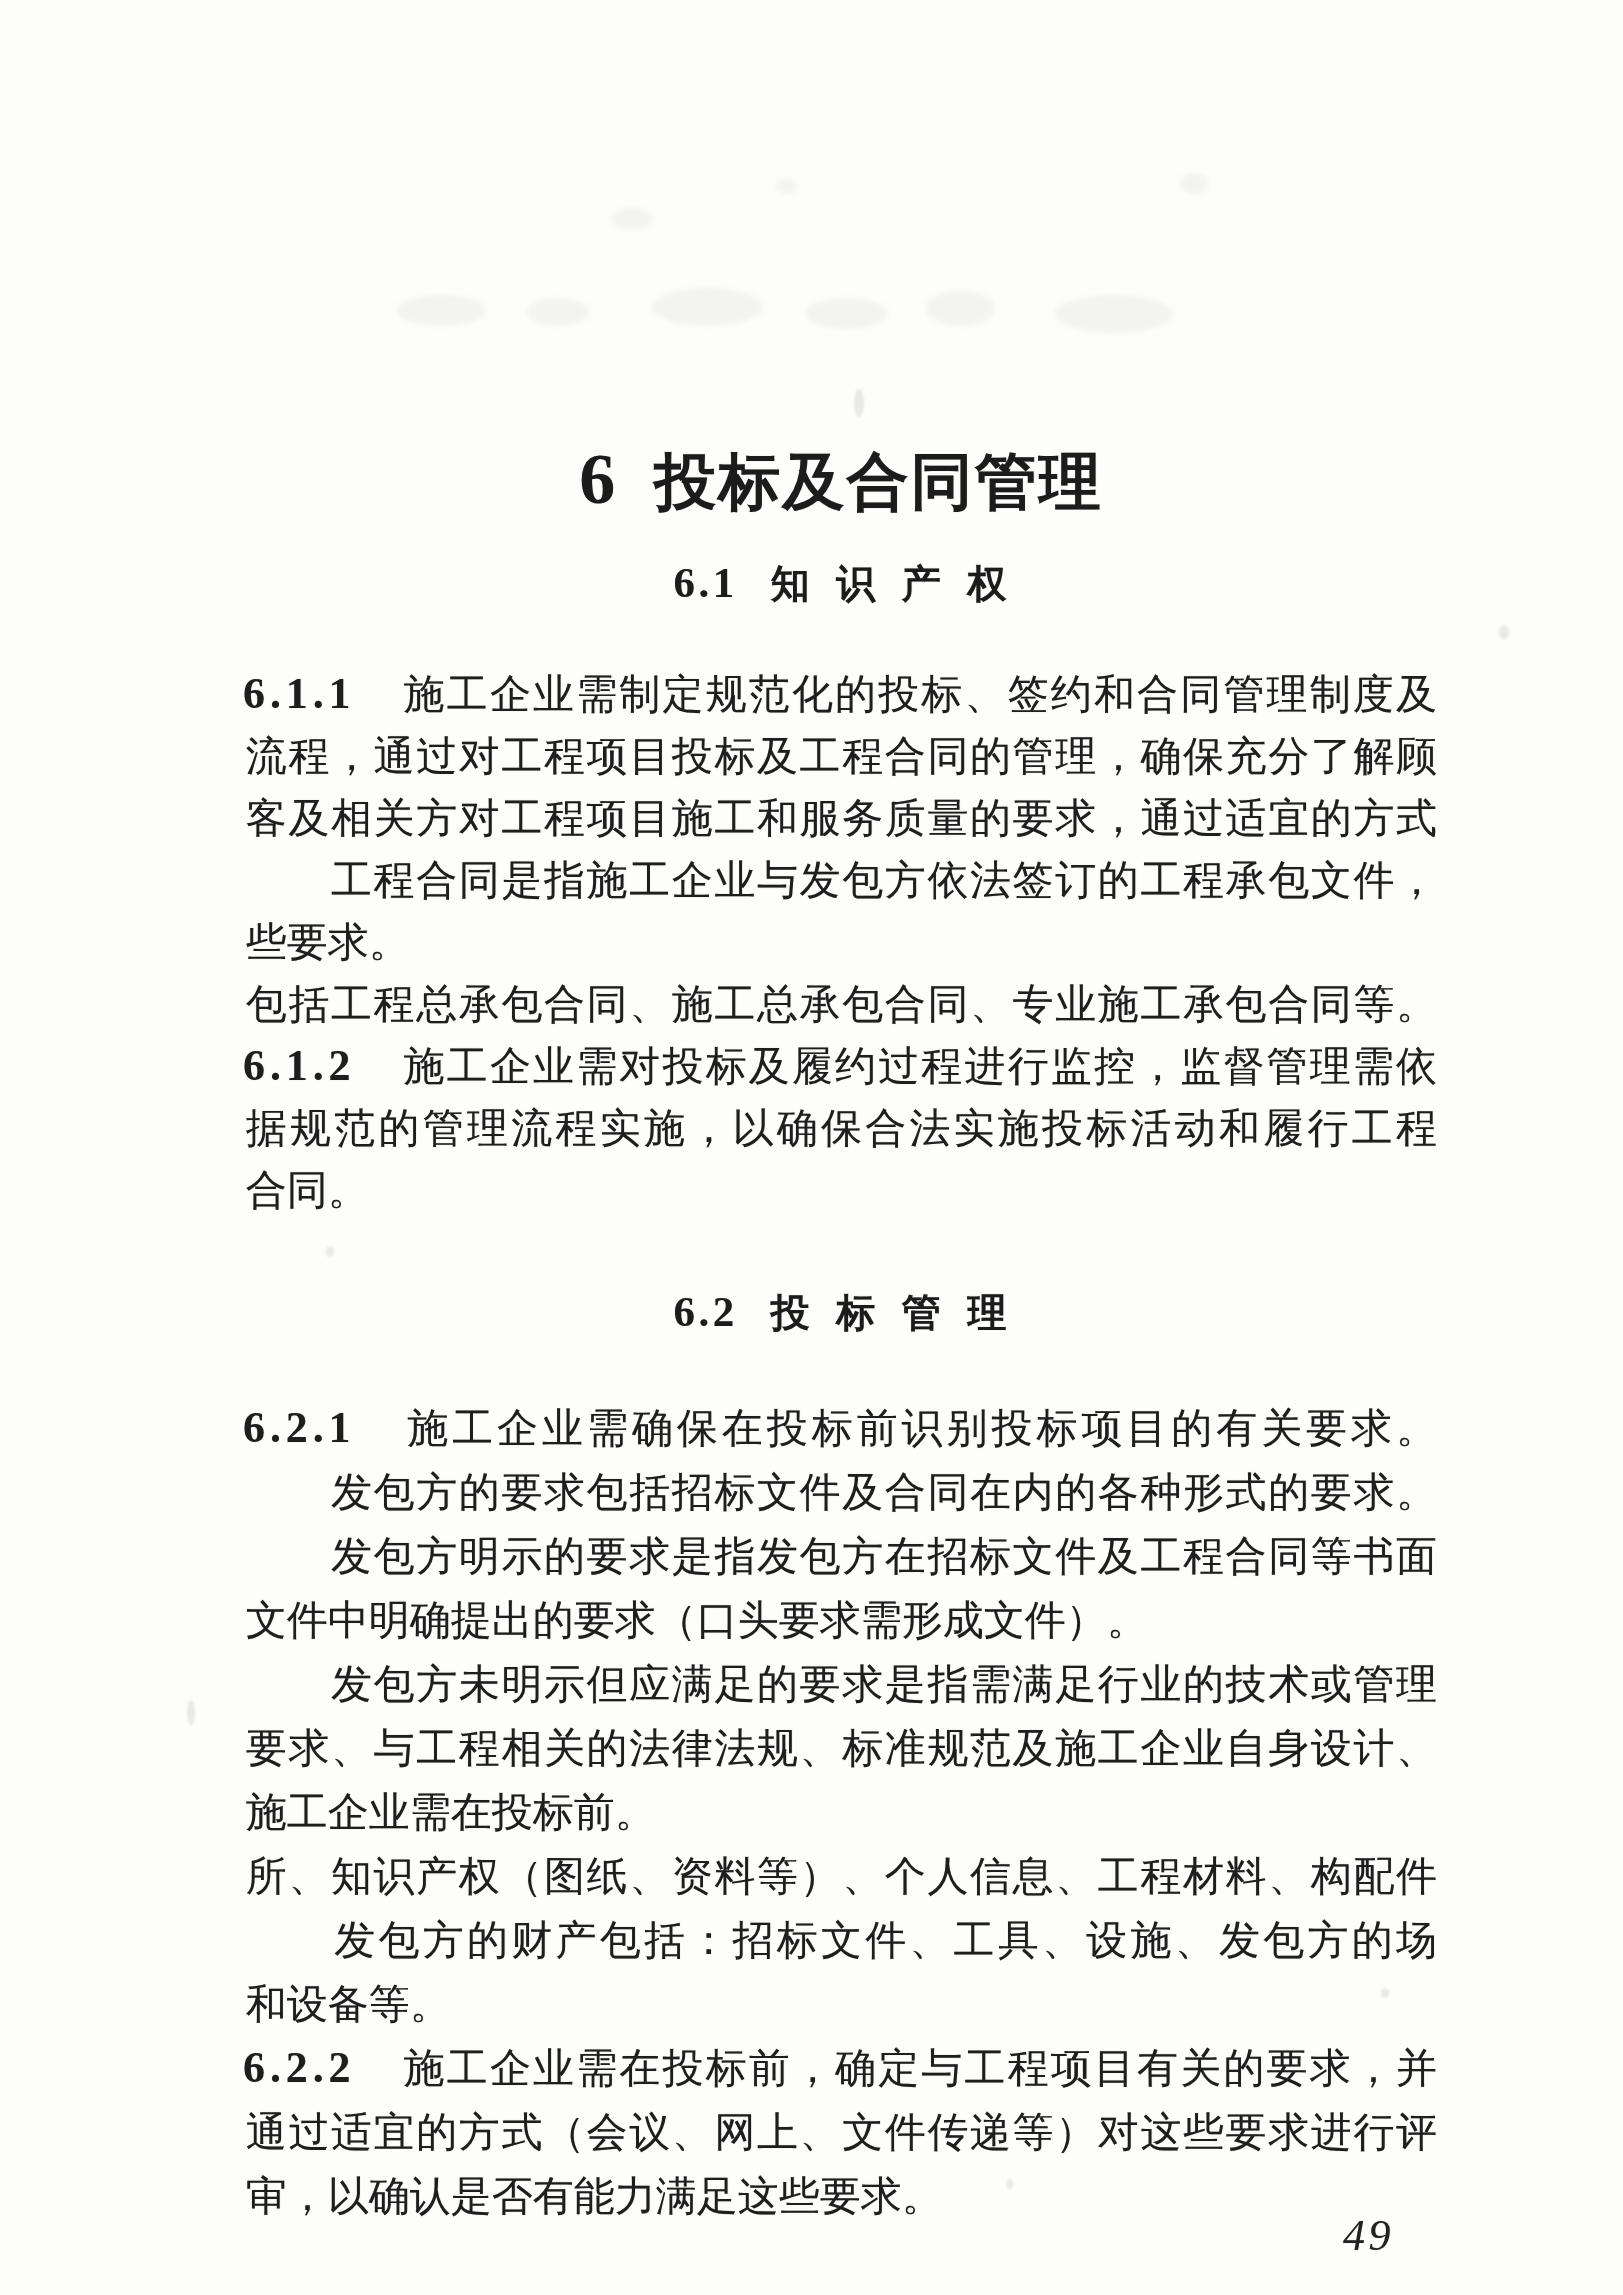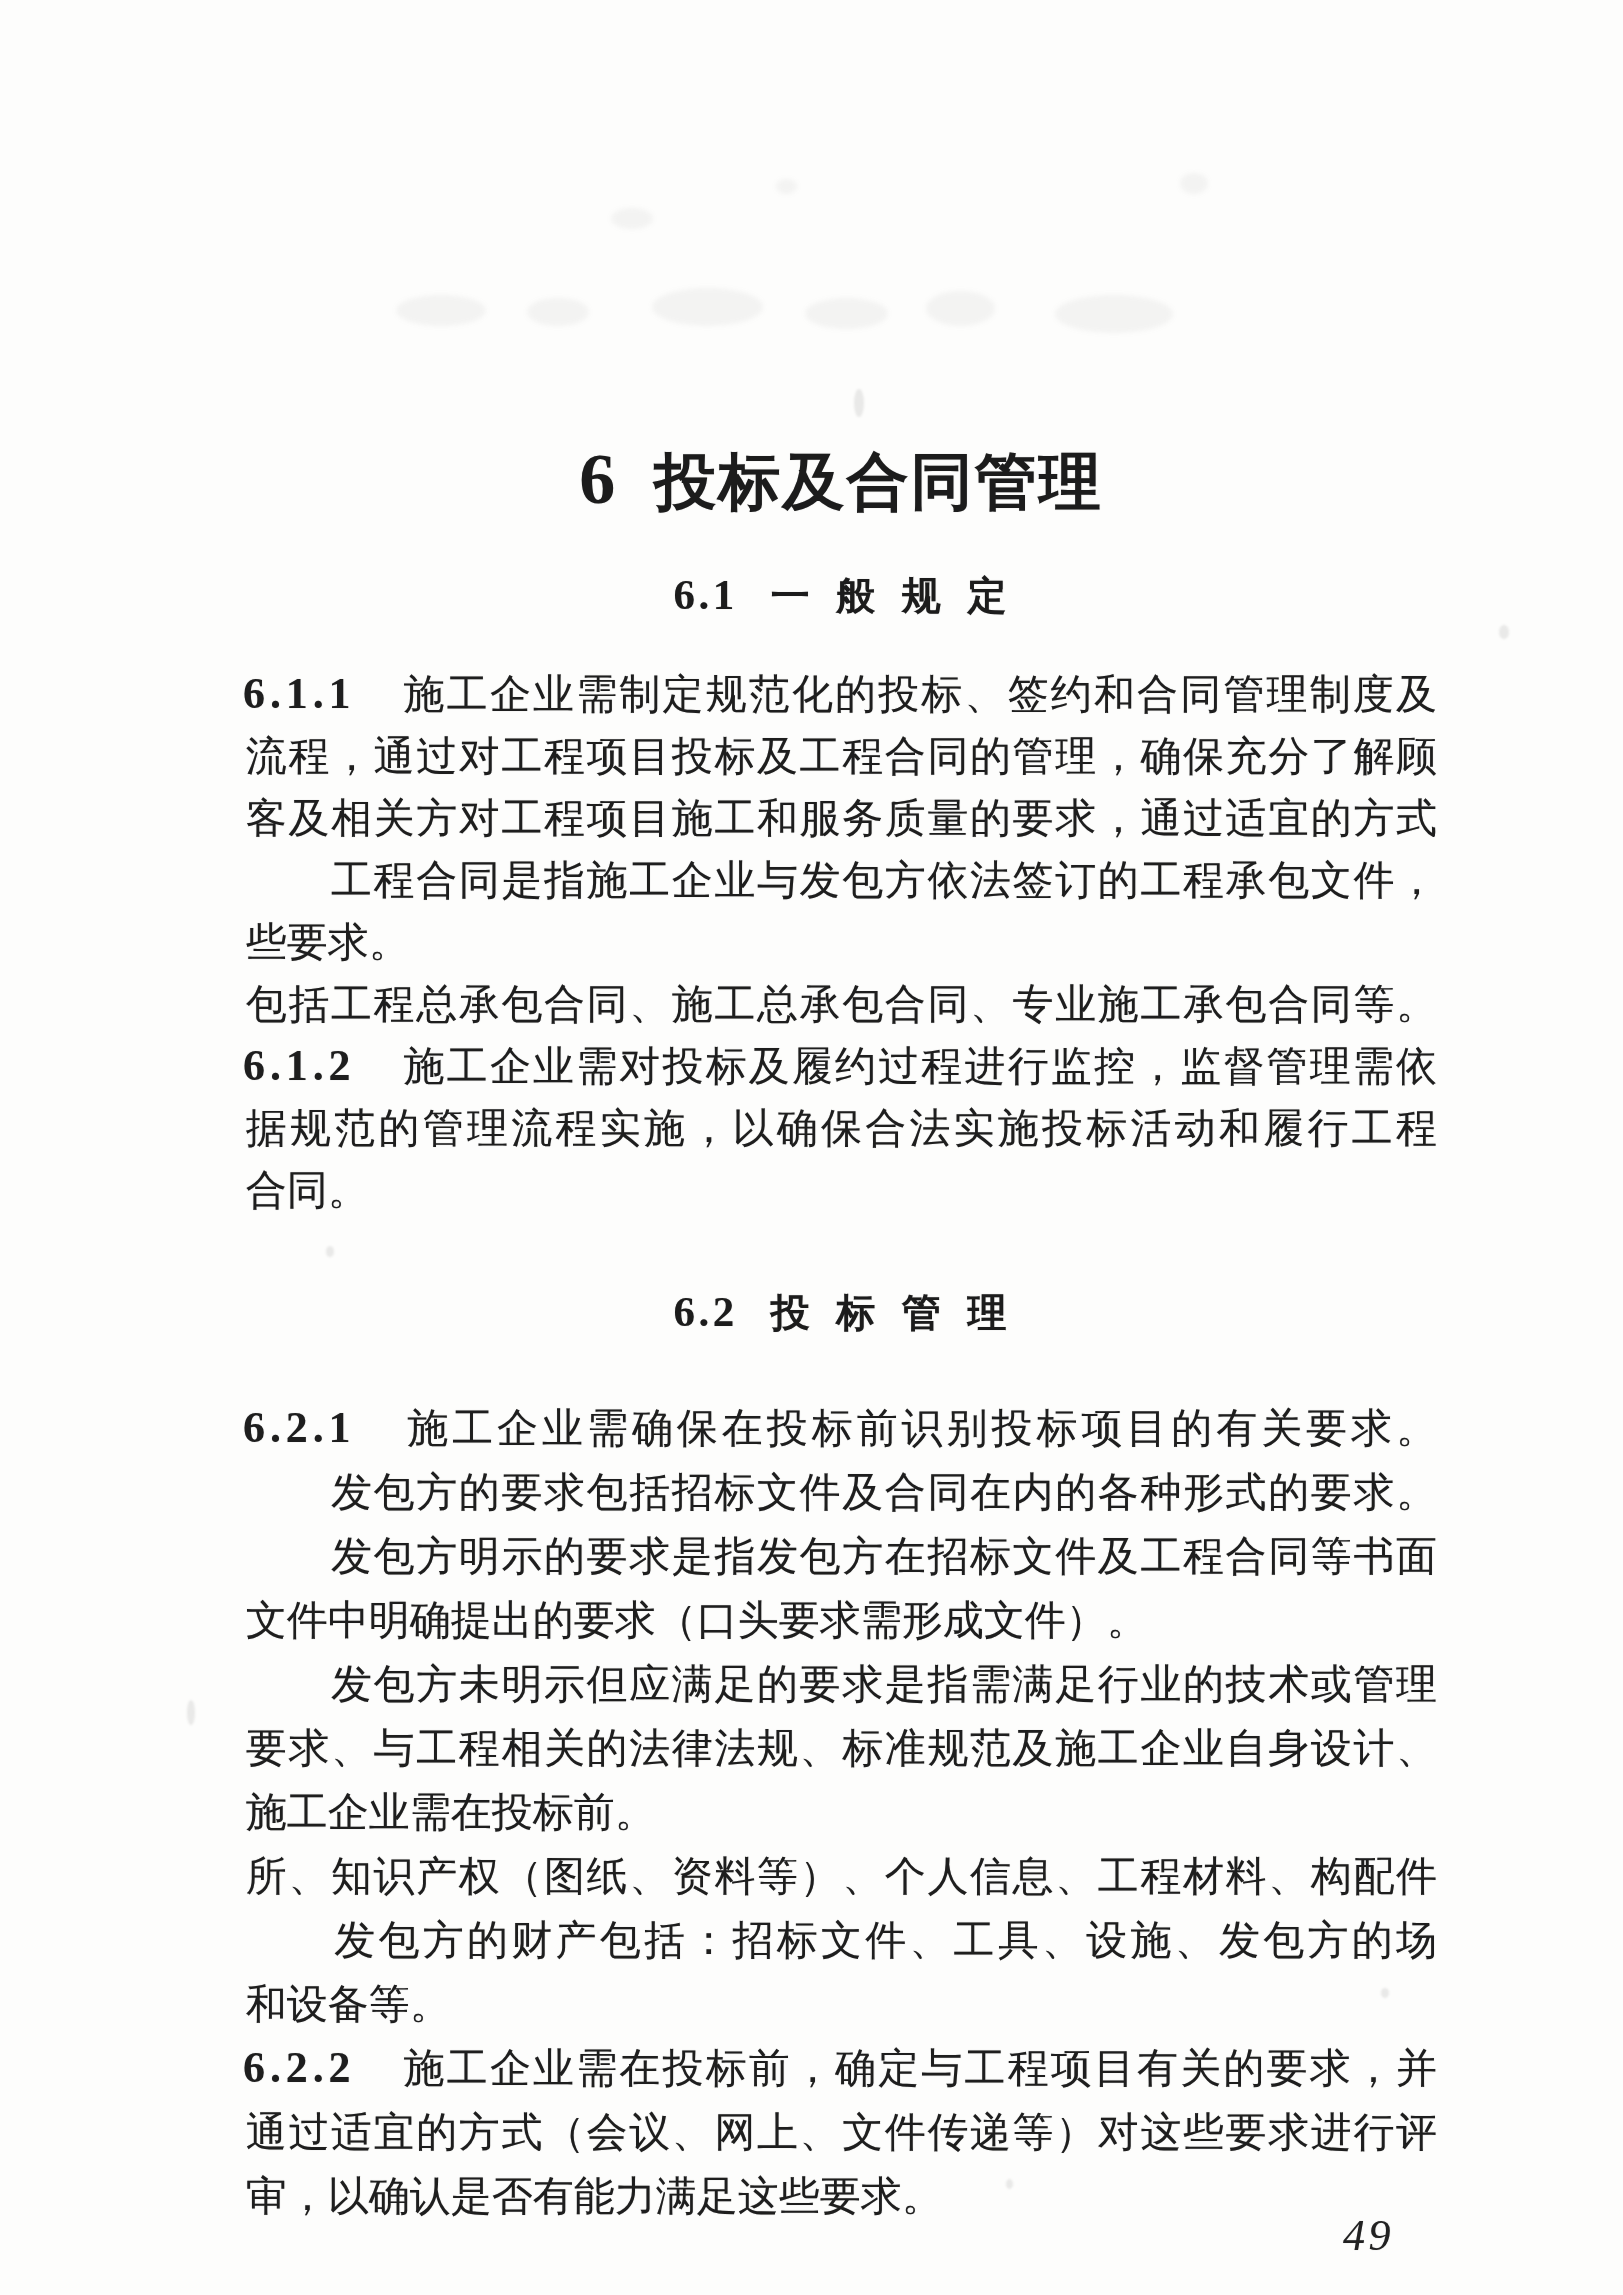--- a/index.html
+++ b/index.html
@@ -16,21 +16,21 @@
     font-weight:700;line-height:67px;
   }
   .ct-num{font-size:72px;}
   .ct-text{font-size:62px;letter-spacing:2.1px;margin-right:-2.1px;}
   
   .section-heading{
     position:absolute;left:243px;width:1194px;
     display:flex;justify-content:center;align-items:baseline;gap:33px;
     font-weight:700;line-height:42px;
   }
-  #h61{top:560px;}
+  #h61{top:548px;}
   #h62{top:1277px;}
   .sh-num{font-size:43px;letter-spacing:3.5px;}
   .sh-text{font-size:39px;letter-spacing:0.68em;margin-right:-0.68em;}
   
   .body-block{position:absolute;left:243px;width:1194px;font-size:41px;color:#1e1e1e;}
   #block61{top:663px;line-height:62px;}
   #block62{top:1396px;line-height:64px;}
   .line{text-align:left;white-space:normal;}
   .line.fill{text-align:justify;text-align-last:justify;}
   .cnum{font-weight:700;font-size:44px;letter-spacing:4.9px;margin-right:2.8px;}
@@ -64,21 +64,21 @@
   <div class="speck" style="left:1006px;top:2179px;width:7px;height:9.7px;"></div>
   <div class="speck" style="left:187px;top:1700px;width:8.3px;height:25px;"></div>
 
   <h1 class="chapter-title">
     <span class="ct-num">6</span>
     <span class="ct-text">投标及合同管理</span>
   </h1>
 
   <h2 class="section-heading" id="h61">
     <span class="sh-num">6.1</span>
-    <span class="sh-text">一般规定</span>
+    <span class="sh-text">知识产权</span>
   </h2>
 
   <div class="body-block" id="block61">
     <div class="line fill"><b class="cnum">6.1.1</b><span>　施工企业需制定规范化的投标、签约和合同管理制度及</span></div>
     <div class="line fill"><b class="cnum"></b><span>流程，通过对工程项目投标及工程合同的管理，确保充分了解顾</span></div>
     <div class="line fill"><b class="cnum"></b><span>客及相关方对工程项目施工和服务质量的要求，通过适宜的方式</span></div>
     <div class="line fill"><b class="cnum"></b><span>　　工程合同是指施工企业与发包方依法签订的工程承包文件，</span></div>
     <div class="line"><b class="cnum"></b><span>些要求。</span></div>
     <div class="line fill"><b class="cnum"></b><span>包括工程总承包合同、施工总承包合同、专业施工承包合同等。</span></div>
     <div class="line fill"><b class="cnum">6.1.2</b><span>　施工企业需对投标及履约过程进行监控，监督管理需依</span></div>

